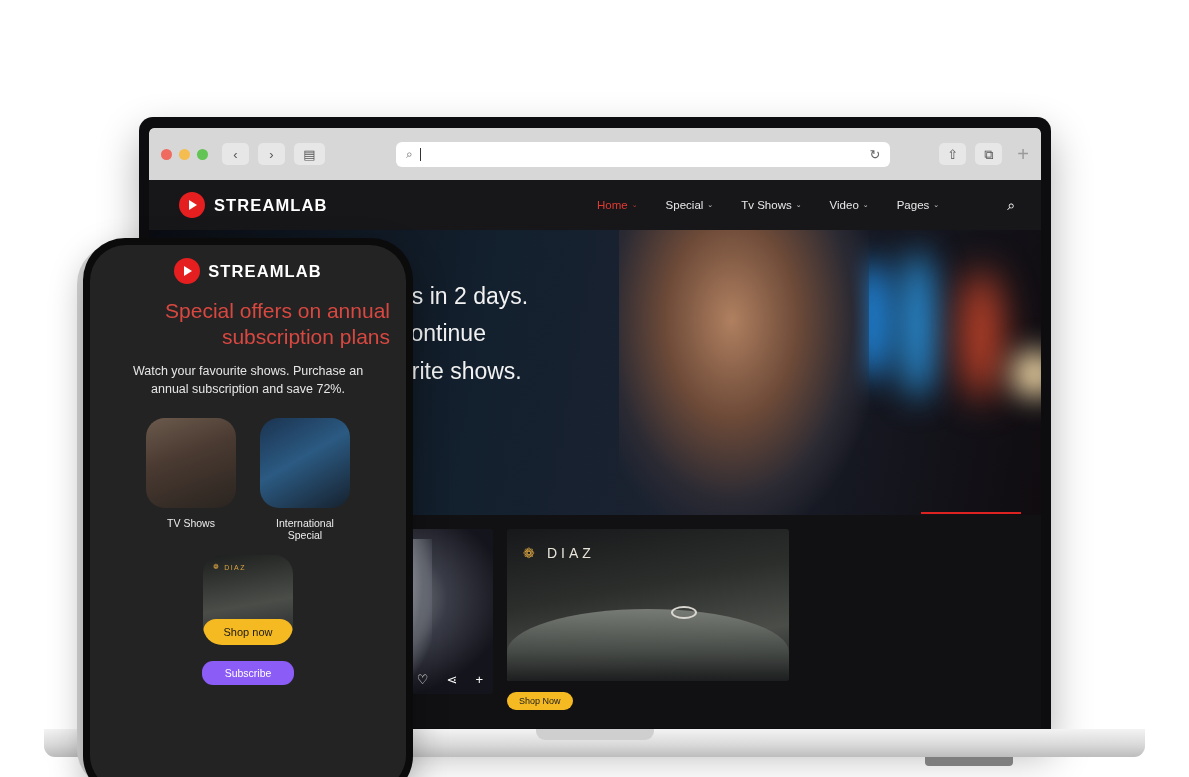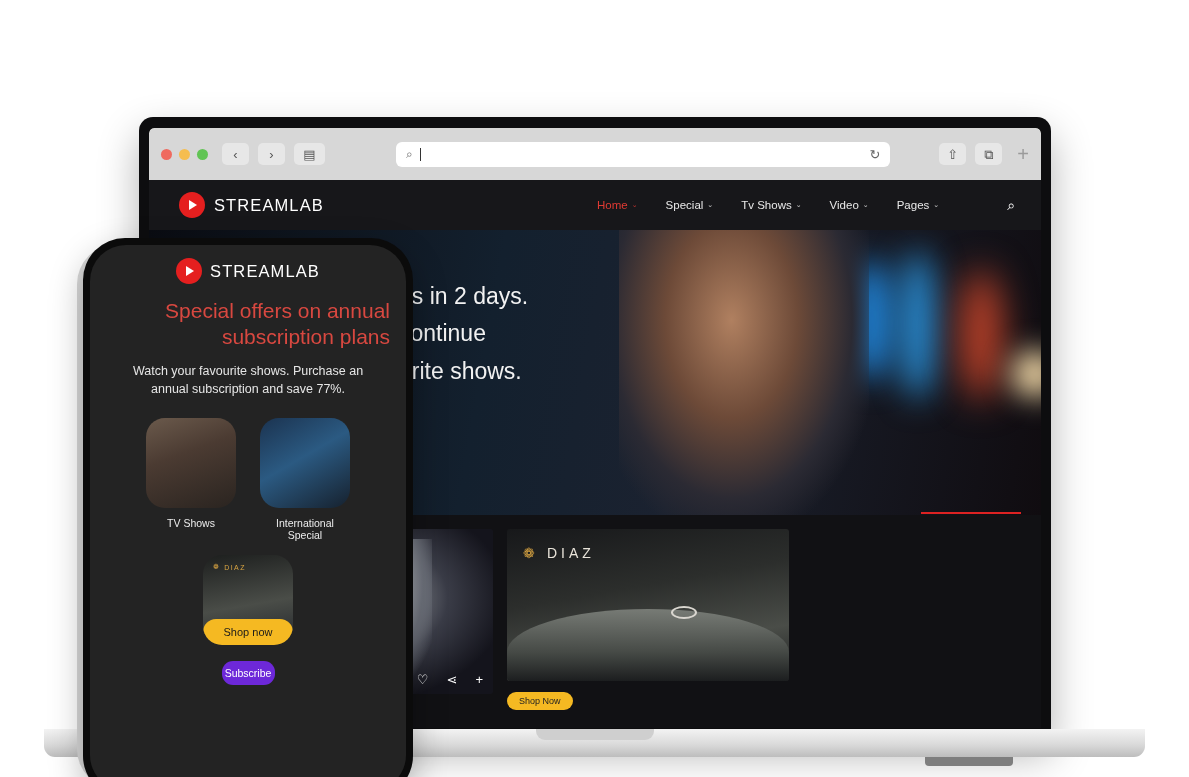--- a/index.html
+++ b/index.html
@@ -54,21 +54,21 @@
   }
   .brand { display: flex; align-items: center; gap: 9px; }
   .playcircle {
     width: 26px; height: 26px; border-radius: 50%; background: #e51f1f;
     display: flex; align-items: center; justify-content: center;
   }
   .playcircle::after {
     content: ""; width: 0; height: 0; margin-left: 2px;
     border-left: 8px solid #fff; border-top: 5px solid transparent; border-bottom: 5px solid transparent;
   }
-  .brandname { color: #fff; font-weight: normal; font-size: 16.5px; letter-spacing: 1.1px; }
+  .brandname { color: #fff; font-weight: bold; font-size: 16.5px; letter-spacing: 1.1px; }
   .menu { display: flex; gap: 28px; margin-left: auto; align-items: center; }
   .menuitem { color: #e8e8e8; font-size: 11.5px; display: flex; align-items: center; gap: 4px; }
   .menuitem.active { color: #e03a33; }
   .chev { font-size: 7px; opacity: .85; }
   .searchicon { color: #fff; font-size: 14px; margin-left: 40px; }
 
   
   .hero { position: relative; height: 285px; overflow: hidden;
           background: linear-gradient(100deg,#0a0c12 0%,#13202e 38%,#1b2230 60%,#100c10 100%); }
   .hero .bokeh { position: absolute; border-radius: 50%; filter: blur(11px); }
@@ -174,21 +174,21 @@
   .t-diaz { background: linear-gradient(170deg,#1d1f1e 0%,#4a4d48 55%,#23262a 100%); }
   .t-doc { background: radial-gradient(ellipse at 50% 45%, #f0b8e0 0%, #b24fa8 26%, #6a2470 52%, #180a22 85%); }
   .t-shop {
     position: absolute; left: 0; right: 0; bottom: 0; height: 26px; background: #f5b922;
     color: #1a1a1a; font-size: 11px; display: flex; align-items: center; justify-content: center;
     border-radius: 19px;
   }
   .t-diazlogo { position: absolute; left: 10px; top: 8px; display: flex; gap: 4px; align-items: center;
                 color: #d9a441; font-size: 7px; letter-spacing: 1.4px; }
   .subscribe {
-    display: block; width: 53px; margin: 16px auto 0; background: #6d28d9; color: #fff;
+    display: block; width: 92px; margin: 16px auto 0; background: #8b5cf6; color: #fff;
     font-size: 10.5px; text-align: center; padding: 6px 0; border-radius: 11px;
   }
 </style>
 </head>
 <body>
 
 <div id="stage">
 
   <div id="laptop">
     <div class="lid">
@@ -328,21 +328,21 @@
     <div class="phone-body">
       <div class="phone-screen">
 
 
         <div class="pbrand">
           <span class="playcircle"></span>
           <span class="brandname">STREAMLAB</span>
         </div>
 
         <div class="pheadline">Special offers on annual subscription plans</div>
-        <div class="psub">Watch your favourite shows. Purchase an annual subscription and save 77%.</div>
+        <div class="psub">Watch your favourite shows. Purchase an annual subscription and save 72%.</div>
 
         <div class="grid">
 
           <div class="tile">
             <div class="tileimg t-tv"></div>
             <span class="tilelabel">TV Shows</span>
           </div>
 
           <div class="tile">
             <div class="tileimg t-intl"></div>

